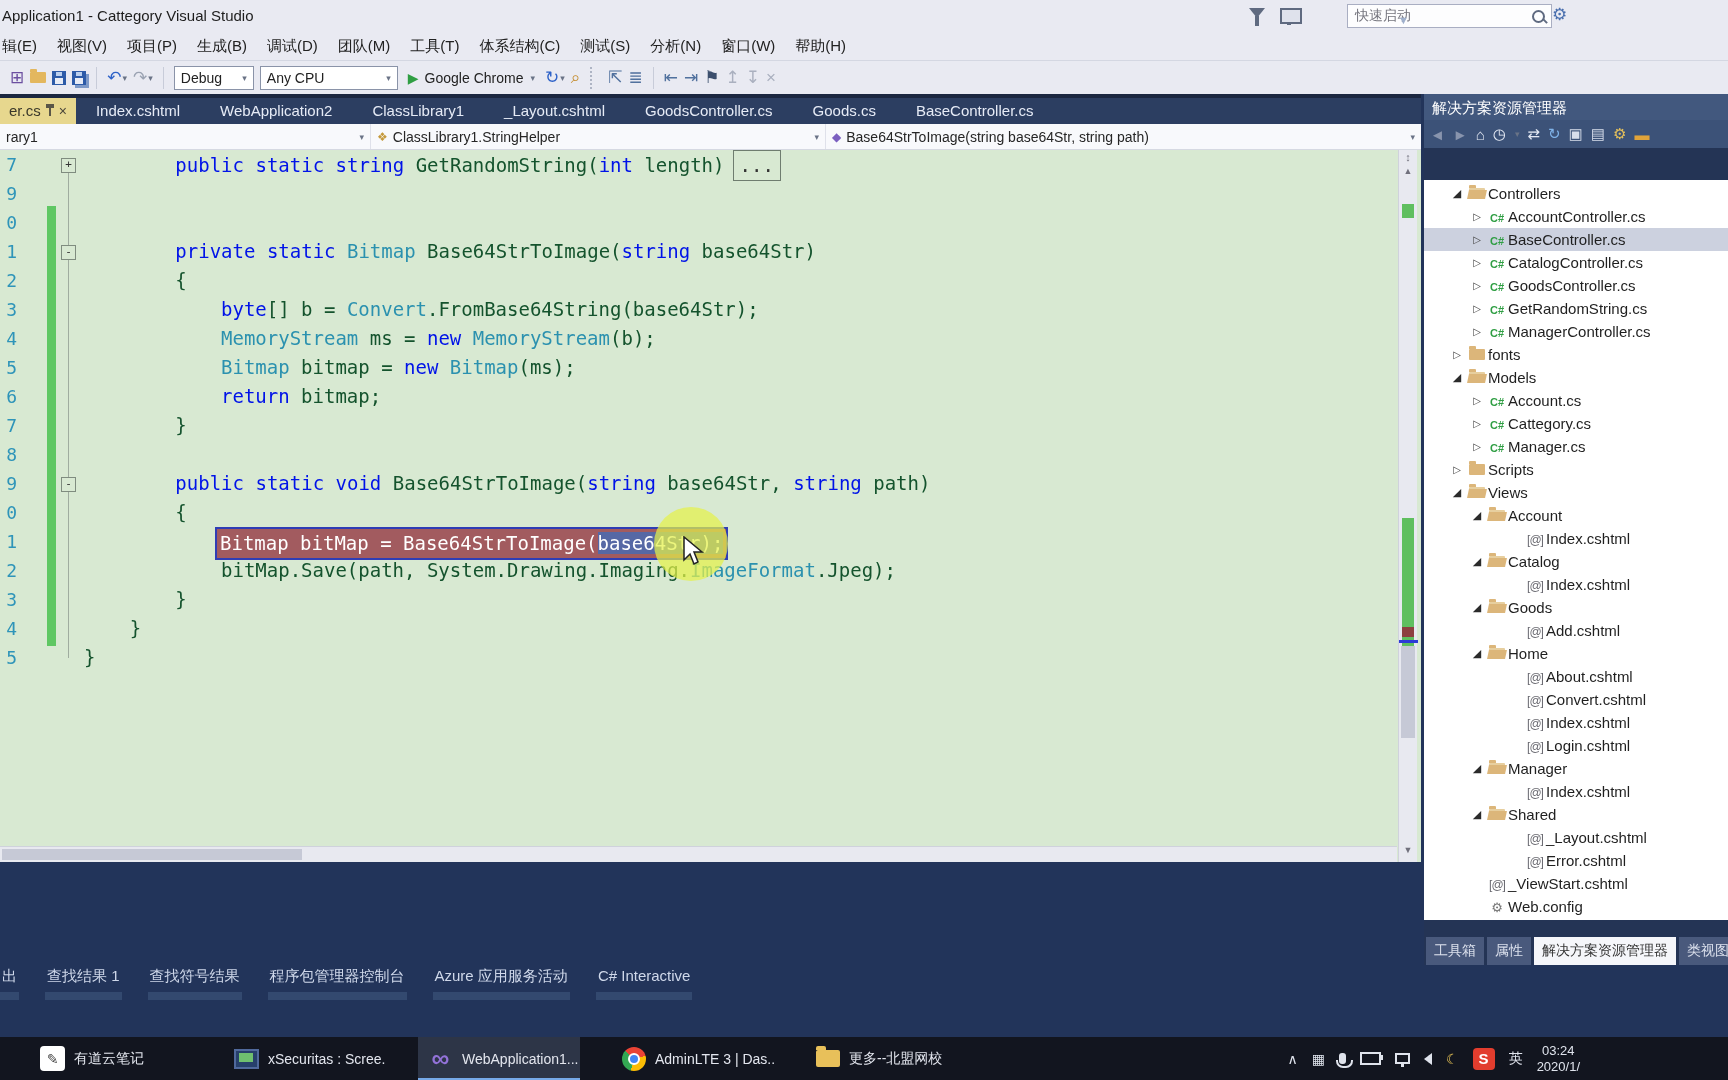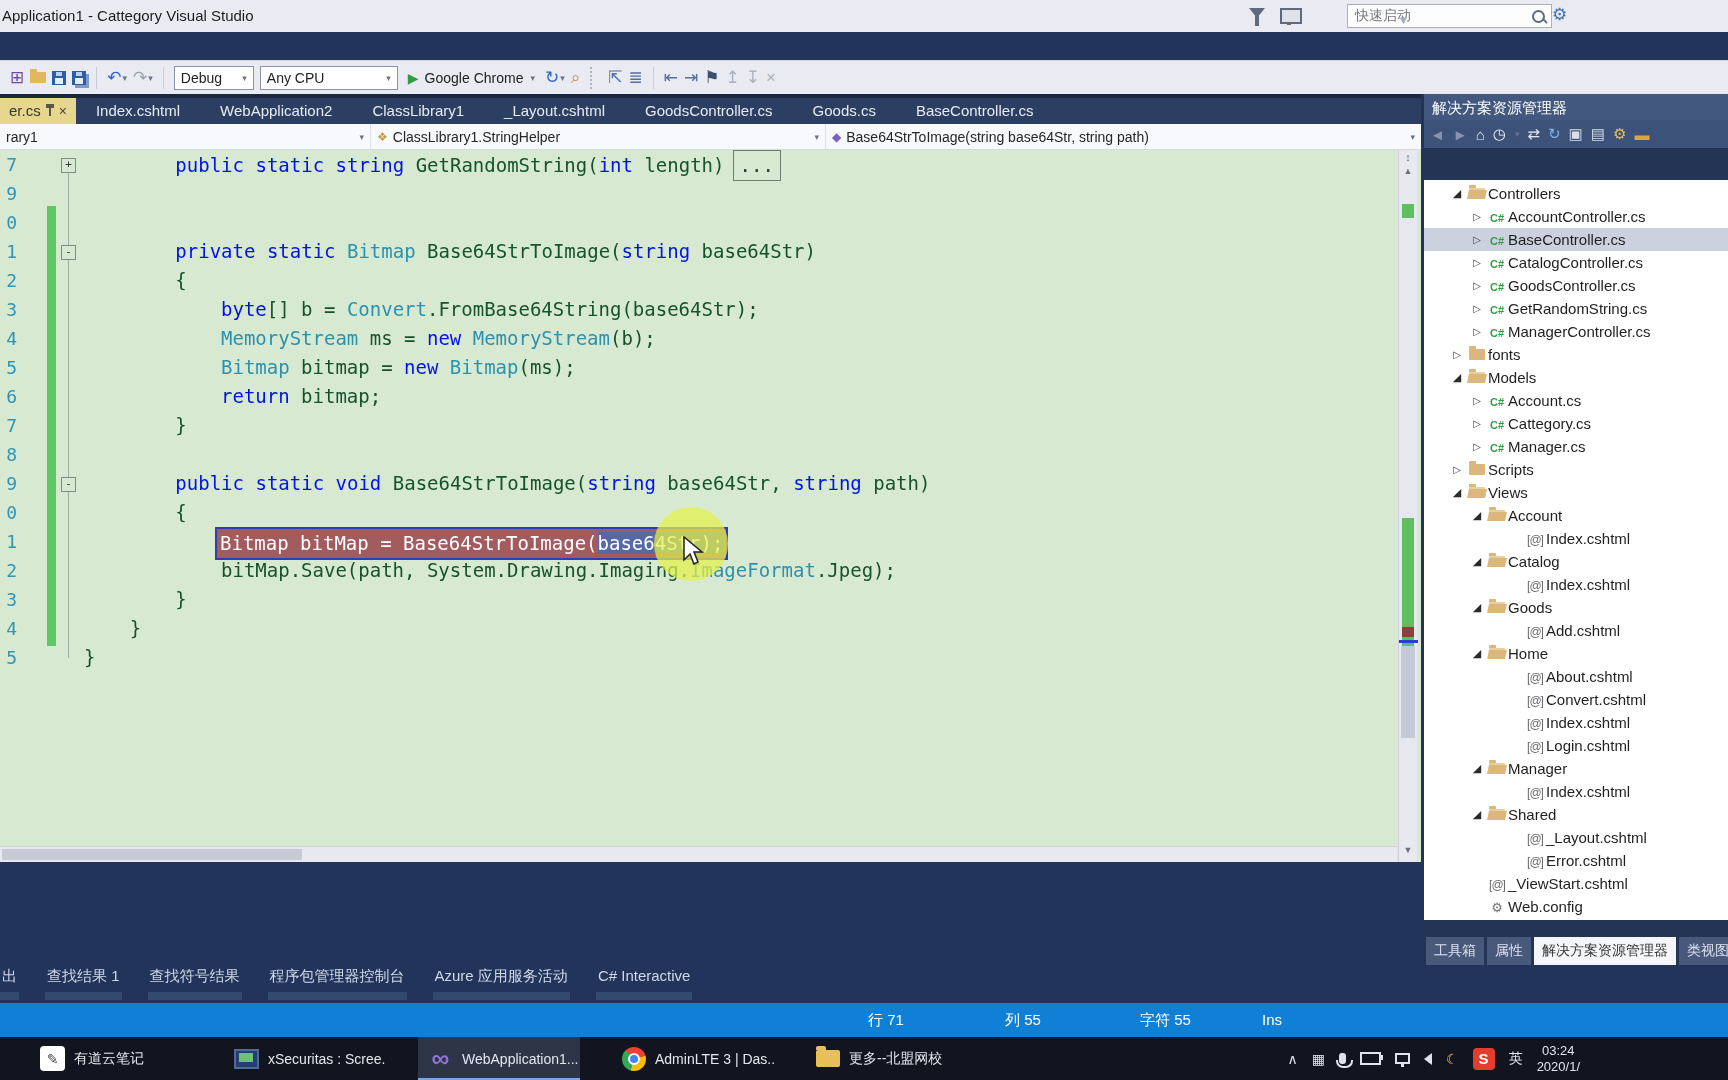--- a/index.html
+++ b/index.html
@@ -138,20 +138,34 @@
   <div class="titlebar">
     <div class="title-text">Application1 - Cattegory Visual Studio</div>
     <div class="funnel"></div>
     <div class="screen-ic"></div>
     <div class="quicklaunch">
       <span>快速启动</span>
       <span class="mag"></span>
     </div>
   </div>
 
+  <div class="menubar" id="menubar">
+      <div class="menu-item">辑(E)</div>
+      <div class="menu-item">视图(V)</div>
+      <div class="menu-item">项目(P)</div>
+      <div class="menu-item">生成(B)</div>
+      <div class="menu-item">调试(D)</div>
+      <div class="menu-item">团队(M)</div>
+      <div class="menu-item">工具(T)</div>
+      <div class="menu-item">体系结构(C)</div>
+      <div class="menu-item">测试(S)</div>
+      <div class="menu-item">分析(N)</div>
+      <div class="menu-item">窗口(W)</div>
+      <div class="menu-item">帮助(H)</div>
+    </div>
   <div class="menugear">⚙</div>
 
   <div class="toolbar" id="toolbar">
       <span style="display: inline-flex; align-items: center;">
         <span class="tb-ic" style="color: rgb(107, 79, 160);">⊞</span>
       </span>
       <span style="display: inline-flex; align-items: center;">
         <span class="tb-folder"></span>
       </span>
       <span style="display: inline-flex; align-items: center;">
@@ -491,26 +505,20 @@
       </div>
     <div class="sep-tooltabs" id="setooltabs">
         <div class="tooltab">工具箱</div>
         <div class="tooltab">属性</div>
         <div class="tooltab active">解决方案资源管理器</div>
         <div class="tooltab">类视图</div>
       </div>
   </div>
 
 
-  <div class="statusbar">
-    <span style="left:868px;">行 71</span>
-    <span style="left:1005px;">列 55</span>
-    <span style="left:1140px;">字符 55</span>
-    <span style="left:1262px;">Ins</span>
-  </div>
 
   <div class="taskbar" id="taskbar">
       <div class="task-item">
         <span class="ic-note">✎</span>
         <span>有道云笔记</span>
       </div>
       <div class="task-item">
         <span class="ic-xsec"></span>
         <span>xSecuritas : Scree...</span>
       </div>

